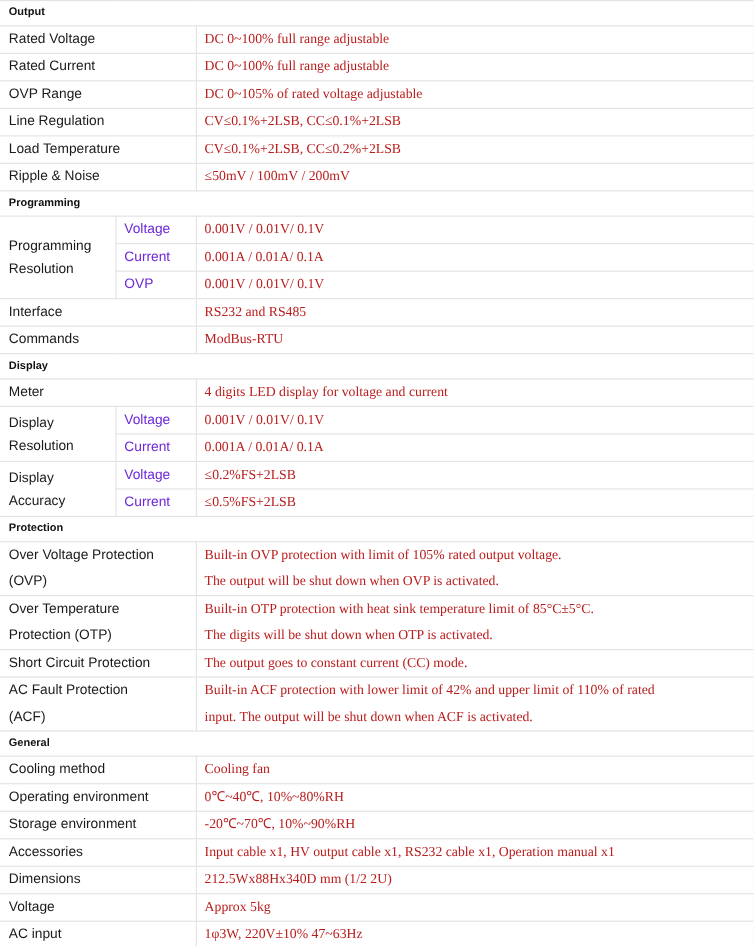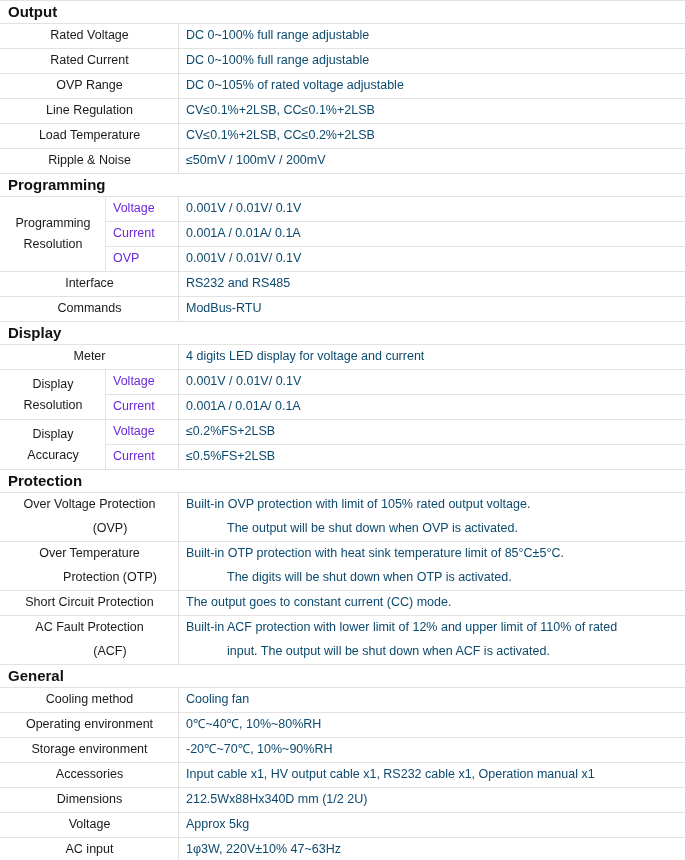--- a/index.html
+++ b/index.html
@@ -35,34 +35,34 @@
   #spec-table tr td:first-child { border-left: 1px solid #ffffff; }
   #spec-table tr td:last-child  { border-right: 1px solid #e8e8e8; }
 
   tr.section-row td {
     background: #d2d2d2;
     border-left: 1px solid #ffffff;
     border-right: 1px solid #ffffff;
     border-top: 1px solid #d2d2d2;
     border-bottom: 1px solid #d2d2d2;
     font-weight: bold;
-    font-size: 15px;
+    font-size: 10px;
     height: 22px;
     padding-left: 9px;
     color: #111111;
   }
   tr.data-row td { height: 24px; }
-  td.label-cell { color: #1a1a1a; text-align: center; }
+  td.label-cell { color: #1a1a1a; }
   td.sub-cell   { color: #6d28d9; }
-  td.value-cell { color: #0c4a6e; }
+  td.value-cell { color: #b91c1c; font-family: Liberation Serif, serif; }
 
   
   td.multi { height: 48px; vertical-align: middle; }
   td.multi .ln { display: block; padding: 2px 0; }
-  td.multi .ln + .ln { padding-top: 6px; margin-left: 41px; }
+  td.multi .ln + .ln { padding-top: 6px; }
 
   
   td.span-label { vertical-align: middle; }
   td.span-label .ln { display: block; line-height: 1.65; }
 </style>
 </head>
 <body>
 
 <table id="spec-table">
   <colgroup>
@@ -186,21 +186,21 @@
     <tr class="data-row">
       <td class="label-cell" colspan="2">Short Circuit Protection</td>
       <td class="value-cell">The output goes to constant current (CC) mode.</td>
     </tr>
     <tr>
       <td class="label-cell multi" colspan="2">
         <span class="ln">AC Fault Protection</span>
         <span class="ln">(ACF)</span>
       </td>
       <td class="value-cell multi">
-        <span class="ln">Built-in ACF protection with lower limit of 12% and upper limit of 110% of rated</span>
+        <span class="ln">Built-in ACF protection with lower limit of 42% and upper limit of 110% of rated</span>
         <span class="ln">input. The output will be shut down when ACF is activated.</span>
       </td>
     </tr>
 
     <tr class="section-row">
       <td colspan="3">General</td>
     </tr>
     <tr class="data-row">
       <td class="label-cell" colspan="2">Cooling method</td>
       <td class="value-cell">Cooling fan</td>

